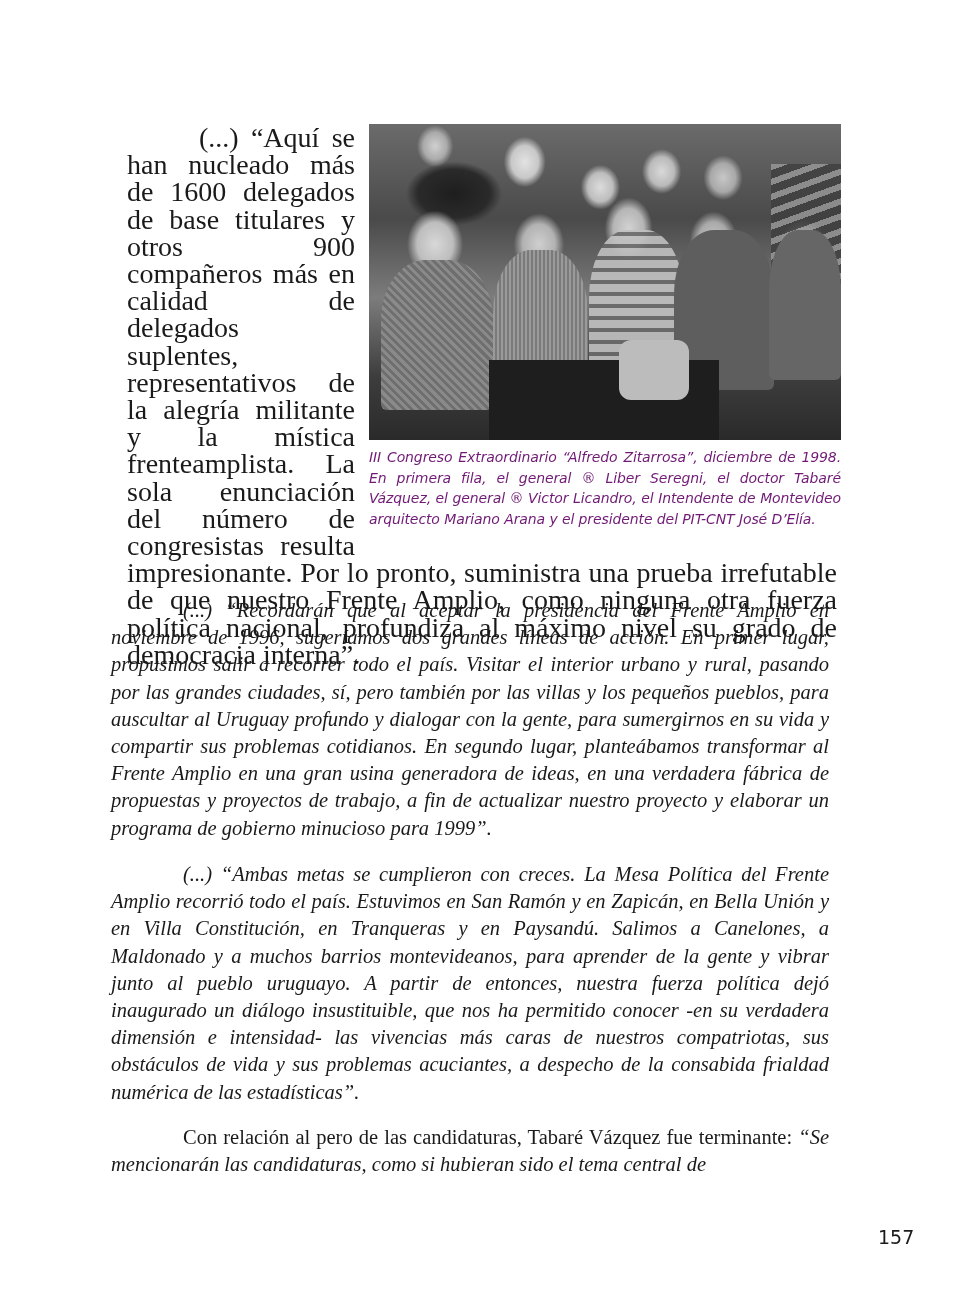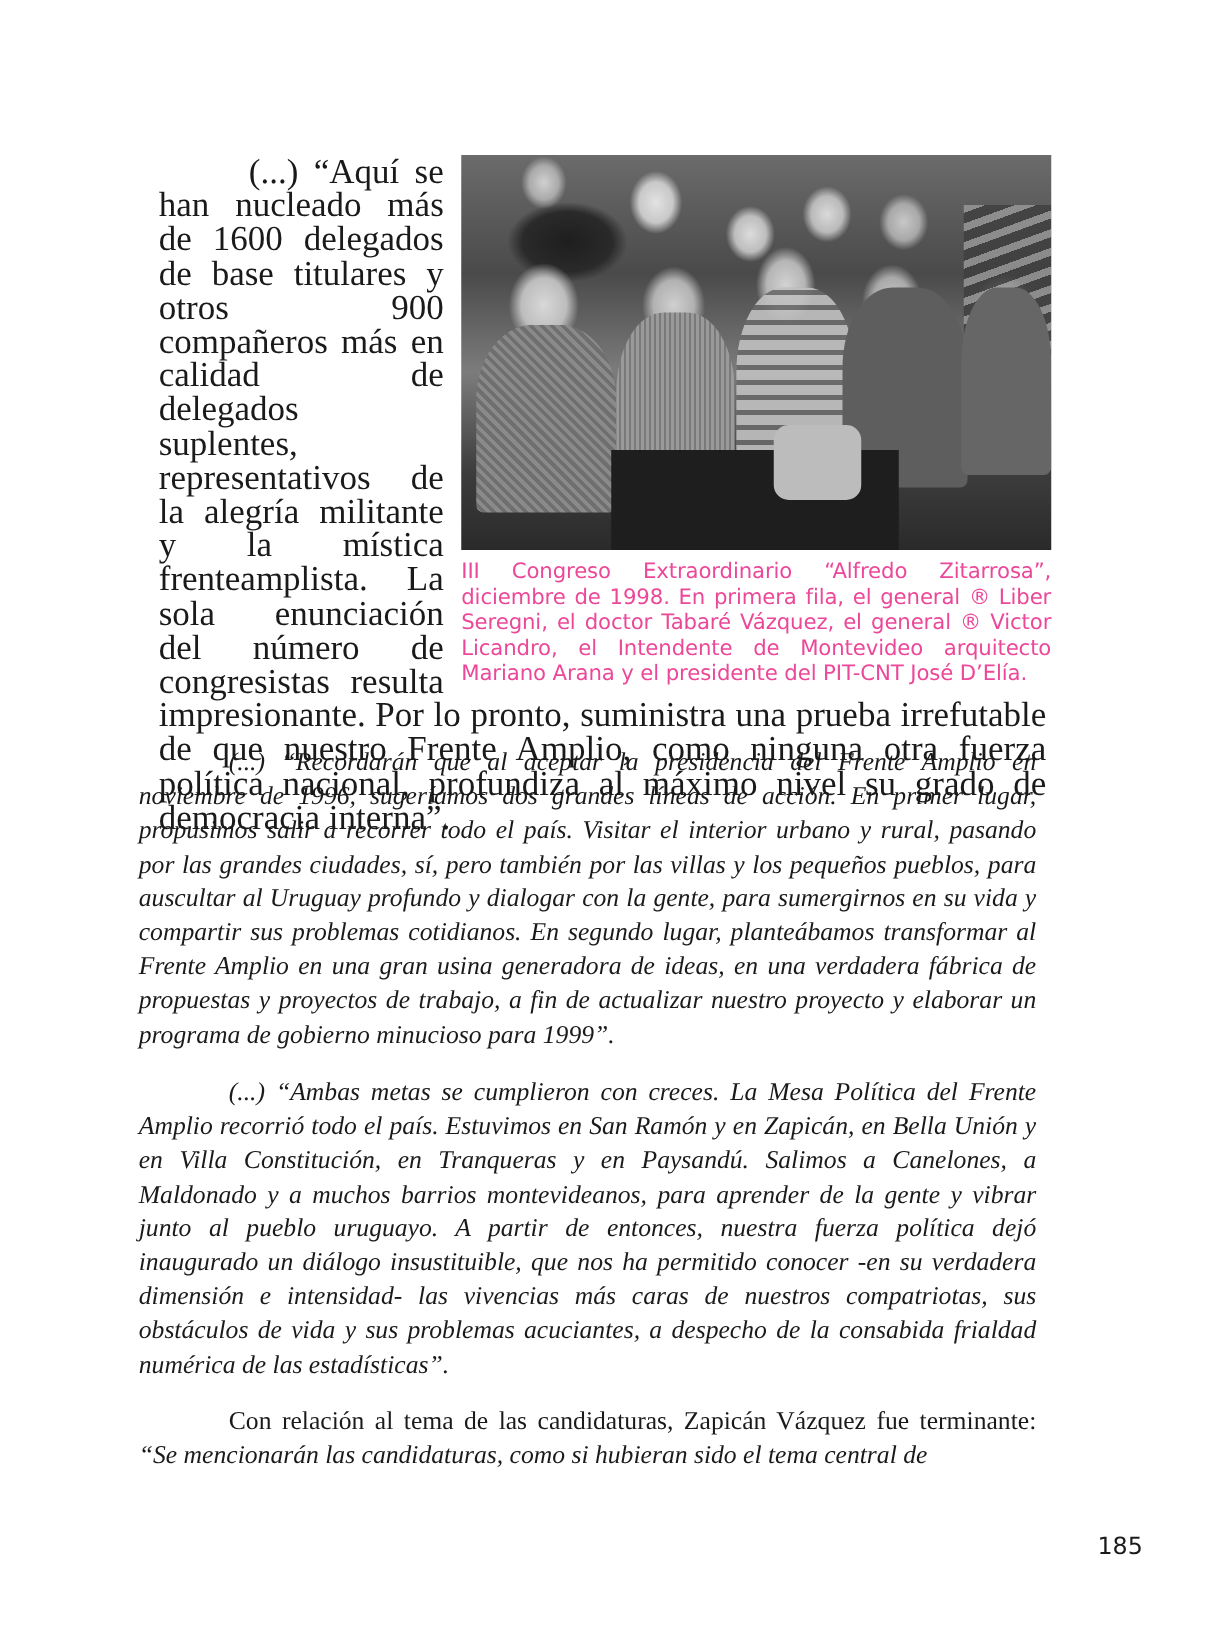--- a/index.html
+++ b/index.html
@@ -32,22 +32,22 @@
   .photo .s1 { left: 12px; bottom: 30px; width: 112px; height: 150px; background: repeating-linear-gradient(45deg,#8a8a8a 0 3px,#6f6f6f 3px 6px); }
   .photo .s2 { left: 124px; bottom: 30px; width: 95px; height: 160px; background: repeating-linear-gradient(90deg,#9a9a9a 0 2px,#7a7a7a 2px 4px); }
   .photo .s3 { left: 220px; bottom: 40px; width: 95px; height: 170px; background: repeating-linear-gradient(0deg,#c0c0c0 0 8px,#6a6a6a 8px 12px), #999; opacity: .9; }
   .photo .s4 { left: 305px; bottom: 50px; width: 100px; height: 160px; background: #5e5e5e; }
   .photo .s5 { left: 400px; bottom: 60px; width: 72px; height: 150px; background: #666; }
   .photo .legs { position: absolute; left: 120px; bottom: 0; width: 230px; height: 80px; background: #1e1e1e; }
   .photo .bag { position: absolute; left: 250px; bottom: 40px; width: 70px; height: 60px; background: #bcbcbc; border-radius: 12px; }
   .photo .stairs { position: absolute; right: 0; top: 40px; width: 70px; height: 120px; background: repeating-linear-gradient(160deg,#9a9a9a 0 6px,#3e3e3e 6px 14px); opacity: .8; }
 
   .caption {
-    margin-top: 7px; font-size: 17px; line-height: 20.5px; text-align: justify;
-    color: #ec4899; letter-spacing: -0.1px;
+    margin-top: 7px; font-size: 14px; line-height: 20.5px; text-align: justify;
+    color: #701a75; letter-spacing: -0.1px; font-style: italic;
   }
   .col-text, .body-text {
     font-size: 28px; line-height: 27.2px; text-align: justify;
     margin: 4px;
   }
   .col-text .indent, .para .indent { display: inline-block; width: 72px; }
 
   .para { position: absolute; left: 111px; width: 718px; margin: 0; font-size: 20.5px; line-height: 27.2px; text-align: justify; }
   .para.italic { font-style: italic; }
   .p2 { top: 597px; }
@@ -76,16 +76,16 @@
       </div>
       <div class="caption sans">III Congreso Extraordinario “Alfredo Zitarrosa”, diciembre de 1998. En primera fila, el general ® Liber Seregni, el doctor Tabaré Vázquez, el general ® Victor Licandro, el Intendente de Montevideo arquitecto Mariano Arana y el presidente del PIT-CNT José D’Elía.</div>
     </div>
     <p class="col-text"><span class="indent"></span><span>(...) “Aquí se han nucleado más de 1600 delegados de base titulares y otros 900 compañeros más en calidad de delegados suplentes, representativos de la alegría militante y la mística frenteamplista. La sola enunciación del número de congresistas resulta impresionante. Por lo pronto, suministra una prueba irrefutable de que nuestro Frente Amplio, como ninguna otra fuerza política nacional, profundiza al máximo nivel su grado de democracia interna”.</span></p>
   </div>
 
   <p class="para italic serif p2"><span class="indent"></span><span>(...) “Recordarán que al aceptar la presidencia del Frente Amplio en noviembre de 1996, sugeríamos dos grandes líneas de acción. En primer lugar, propusimos salir a recorrer todo el país. Visitar el interior urbano y rural, pasando por las grandes ciudades, sí, pero también por las villas y los pequeños pueblos, para auscultar al Uruguay profundo y dialogar con la gente, para sumergirnos en su vida y compartir sus problemas cotidianos. En segundo lugar, planteábamos transformar al Frente Amplio en una gran usina generadora de ideas, en una verdadera fábrica de propuestas y proyectos de trabajo, a fin de actualizar nuestro proyecto y elaborar un programa de gobierno minucioso para 1999”.</span></p>
 
   <p class="para italic serif p3"><span class="indent"></span><span>(...) “Ambas metas se cumplieron con creces. La Mesa Política del Frente Amplio recorrió todo el país. Estuvimos en San Ramón y en Zapicán, en Bella Unión y en Villa Constitución, en Tranqueras y en Paysandú. Salimos a Canelones, a Maldonado y a muchos barrios montevideanos, para aprender de la gente y vibrar junto al pueblo uruguayo. A partir de entonces, nuestra fuerza política dejó inaugurado un diálogo insustituible, que nos ha permitido conocer -en su verdadera dimensión e intensidad- las vivencias más caras de nuestros compatriotas, sus obstáculos de vida y sus problemas acuciantes, a despecho de la consabida frialdad numérica de las estadísticas”.</span></p>
 
-  <p class="para serif p4"><span class="indent"></span><span>Con relación al tema de las candidaturas, Zapicán Vázquez fue terminante: </span><span class="quote">“Se mencionarán las candidaturas, como si hubieran sido el tema central de</span></p>
+  <p class="para serif p4"><span class="indent"></span><span>Con relación al pero de las candidaturas, Tabaré Vázquez fue terminante: </span><span class="quote">“Se mencionarán las candidaturas, como si hubieran sido el tema central de</span></p>
 
-  <div class="page-number sans">185</div>
+  <div class="page-number sans">157</div>
 </div>
 
 </body></html>

